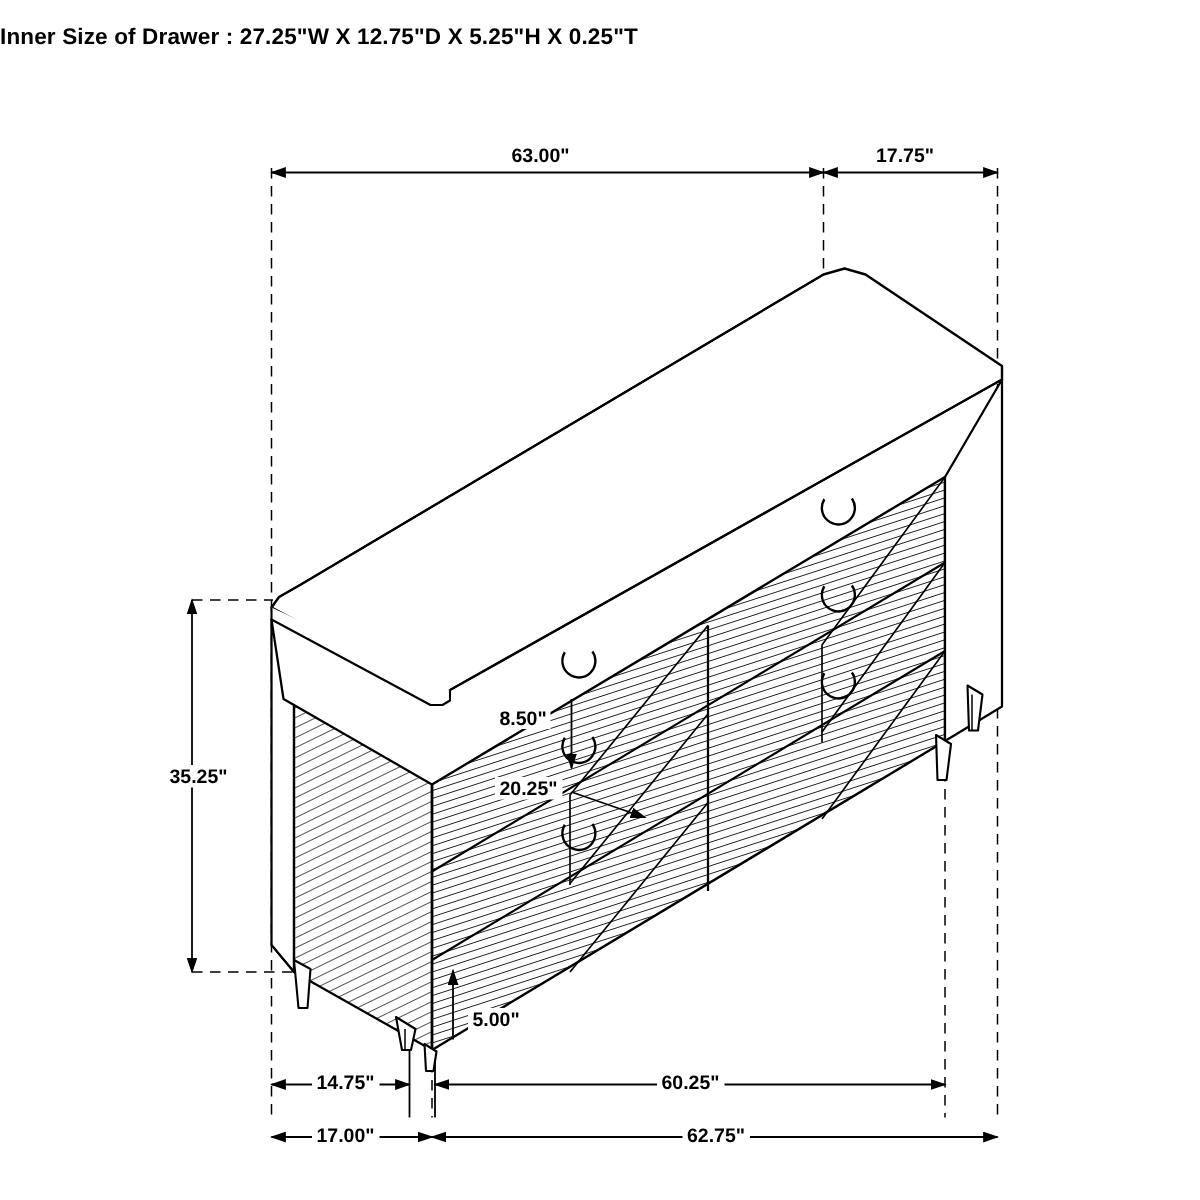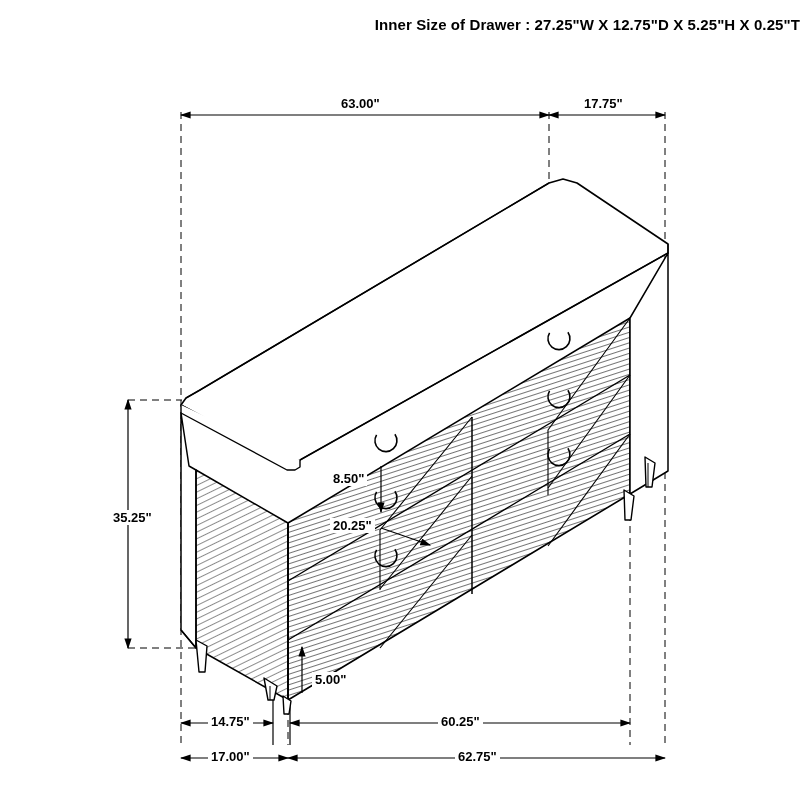--- a/index.html
+++ b/index.html
@@ -17,21 +17,21 @@
   }
   #diagram-root {
     position: absolute;
     inset: 0;
   }
   .title {
     position: absolute;
     top: 16px;
     left: 0;
     width: 800px;
-    text-align: right;
+    text-align: left;
     font-size: 15px;
     font-weight: bold;
     letter-spacing: 0.1px;
   }
   svg.canvas {
     position: absolute;
     top: 0;
     left: 0;
     width: 800px;
     height: 800px;

